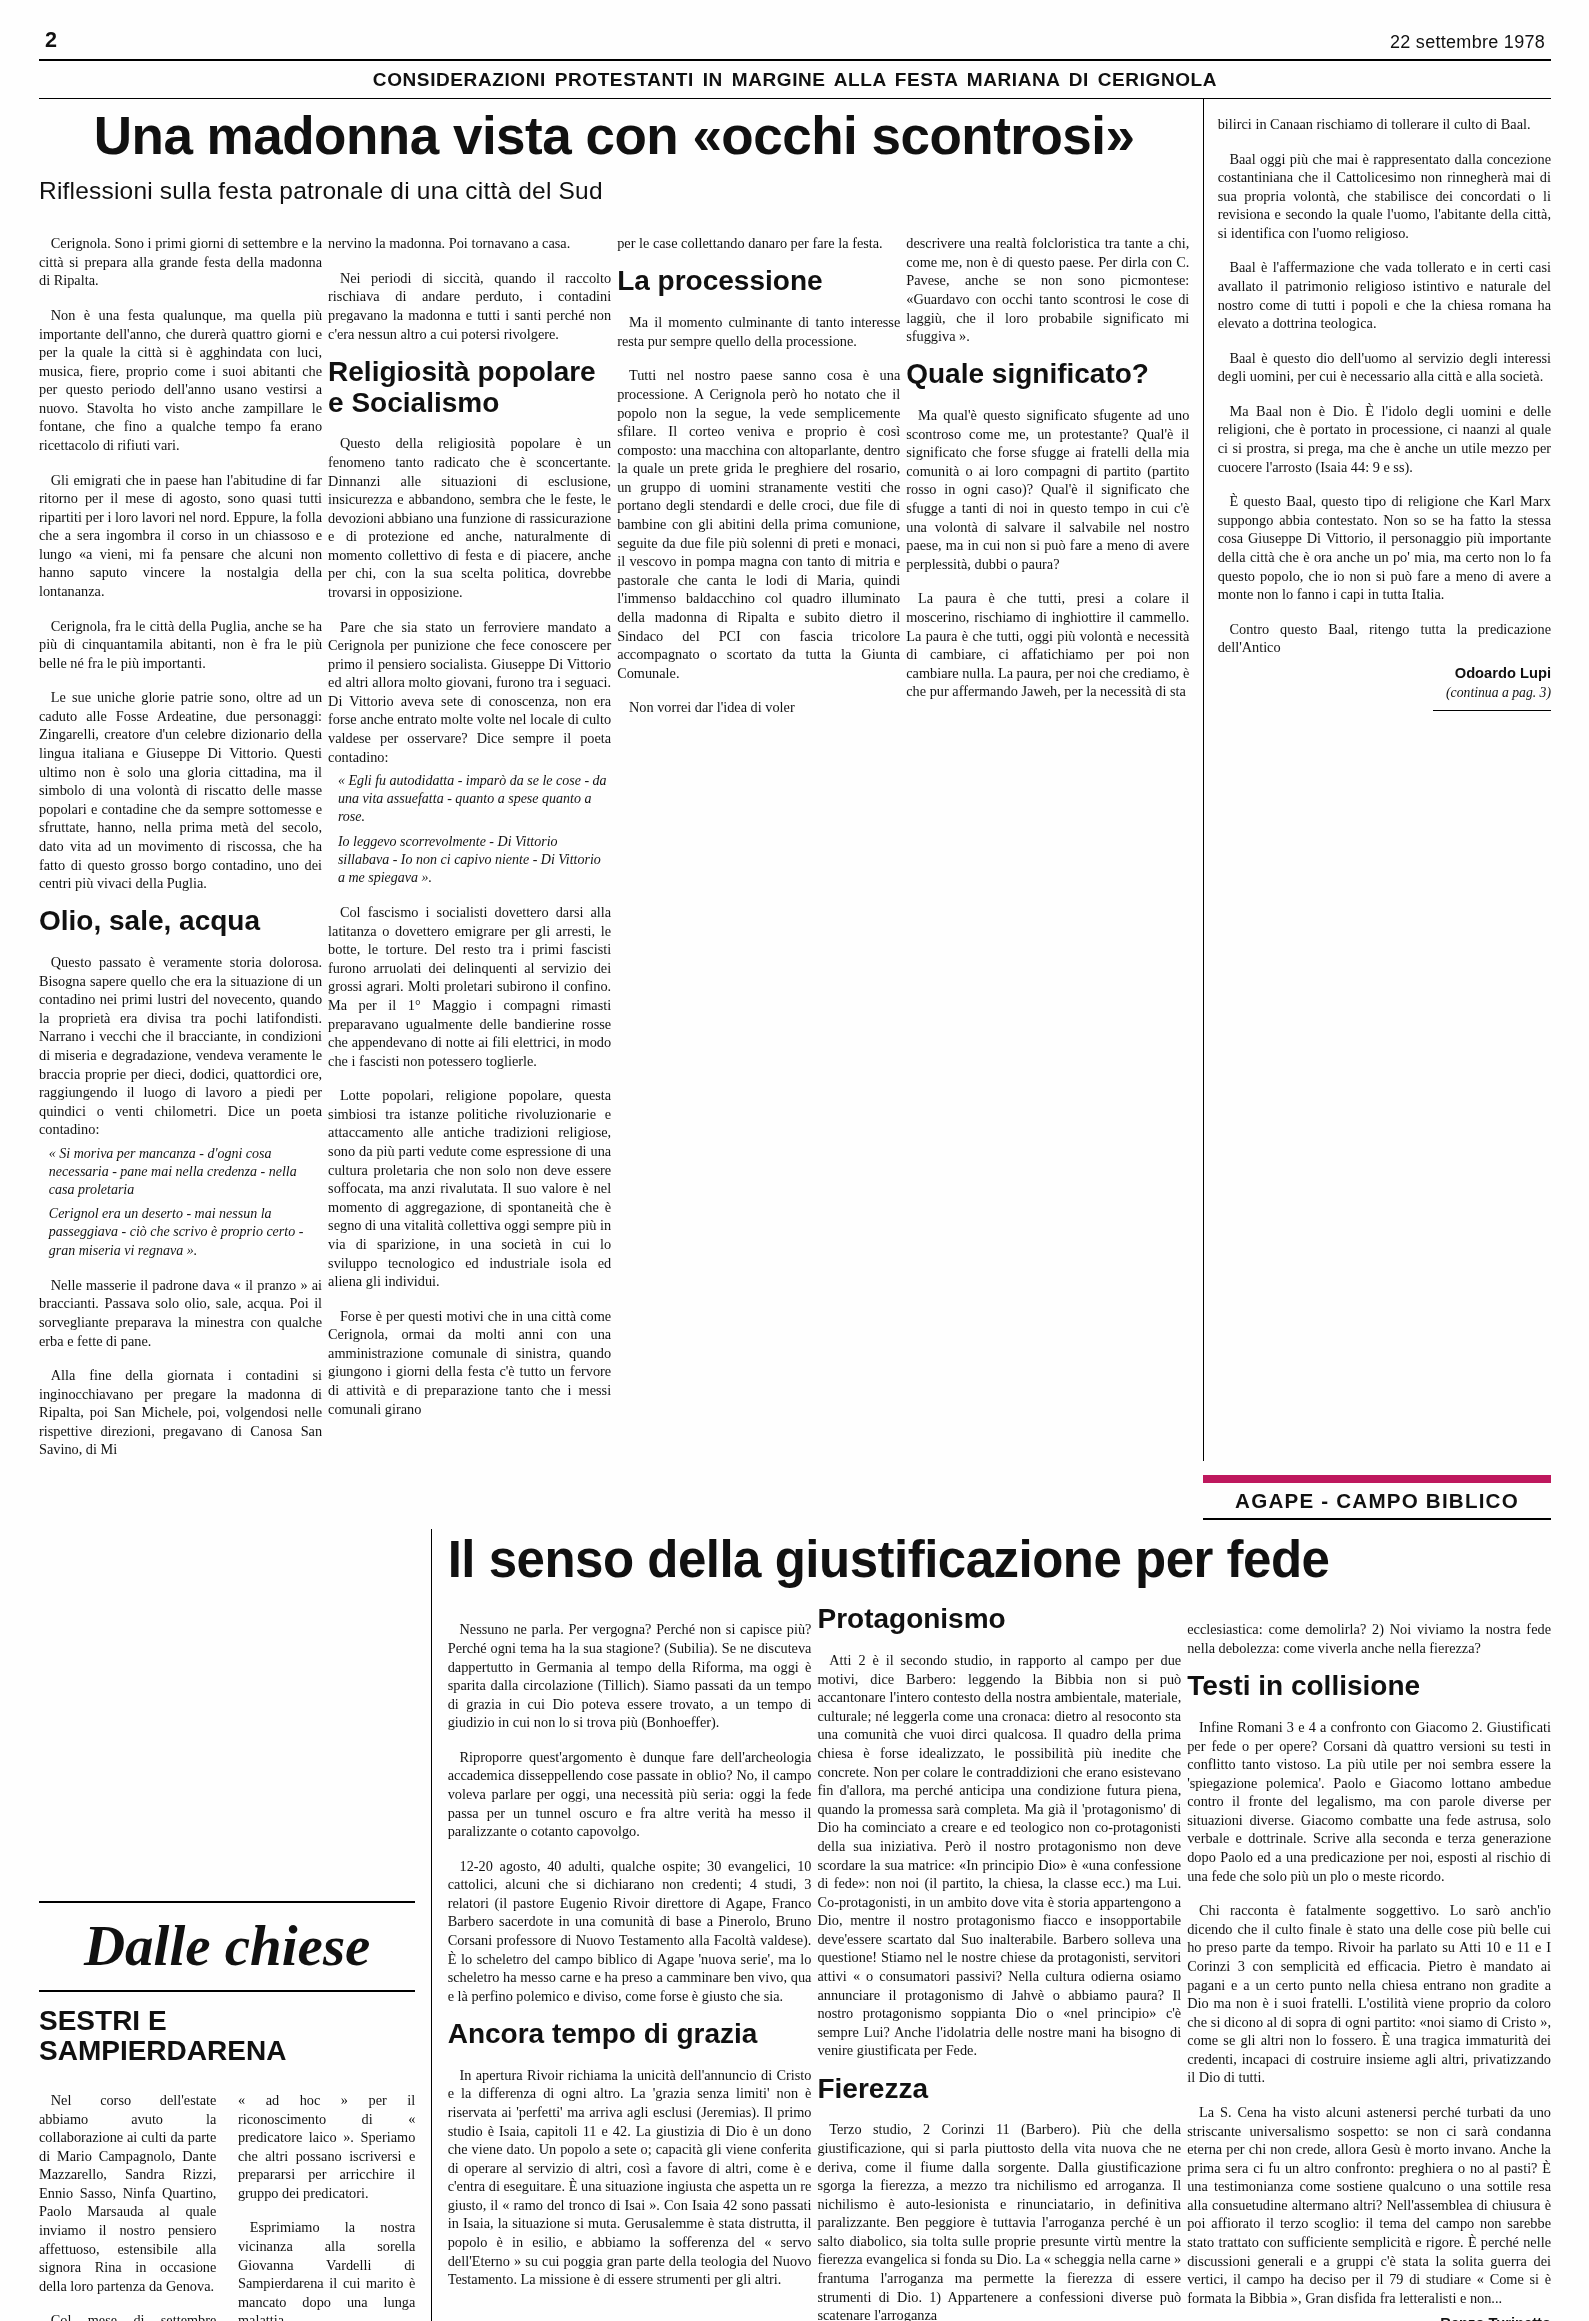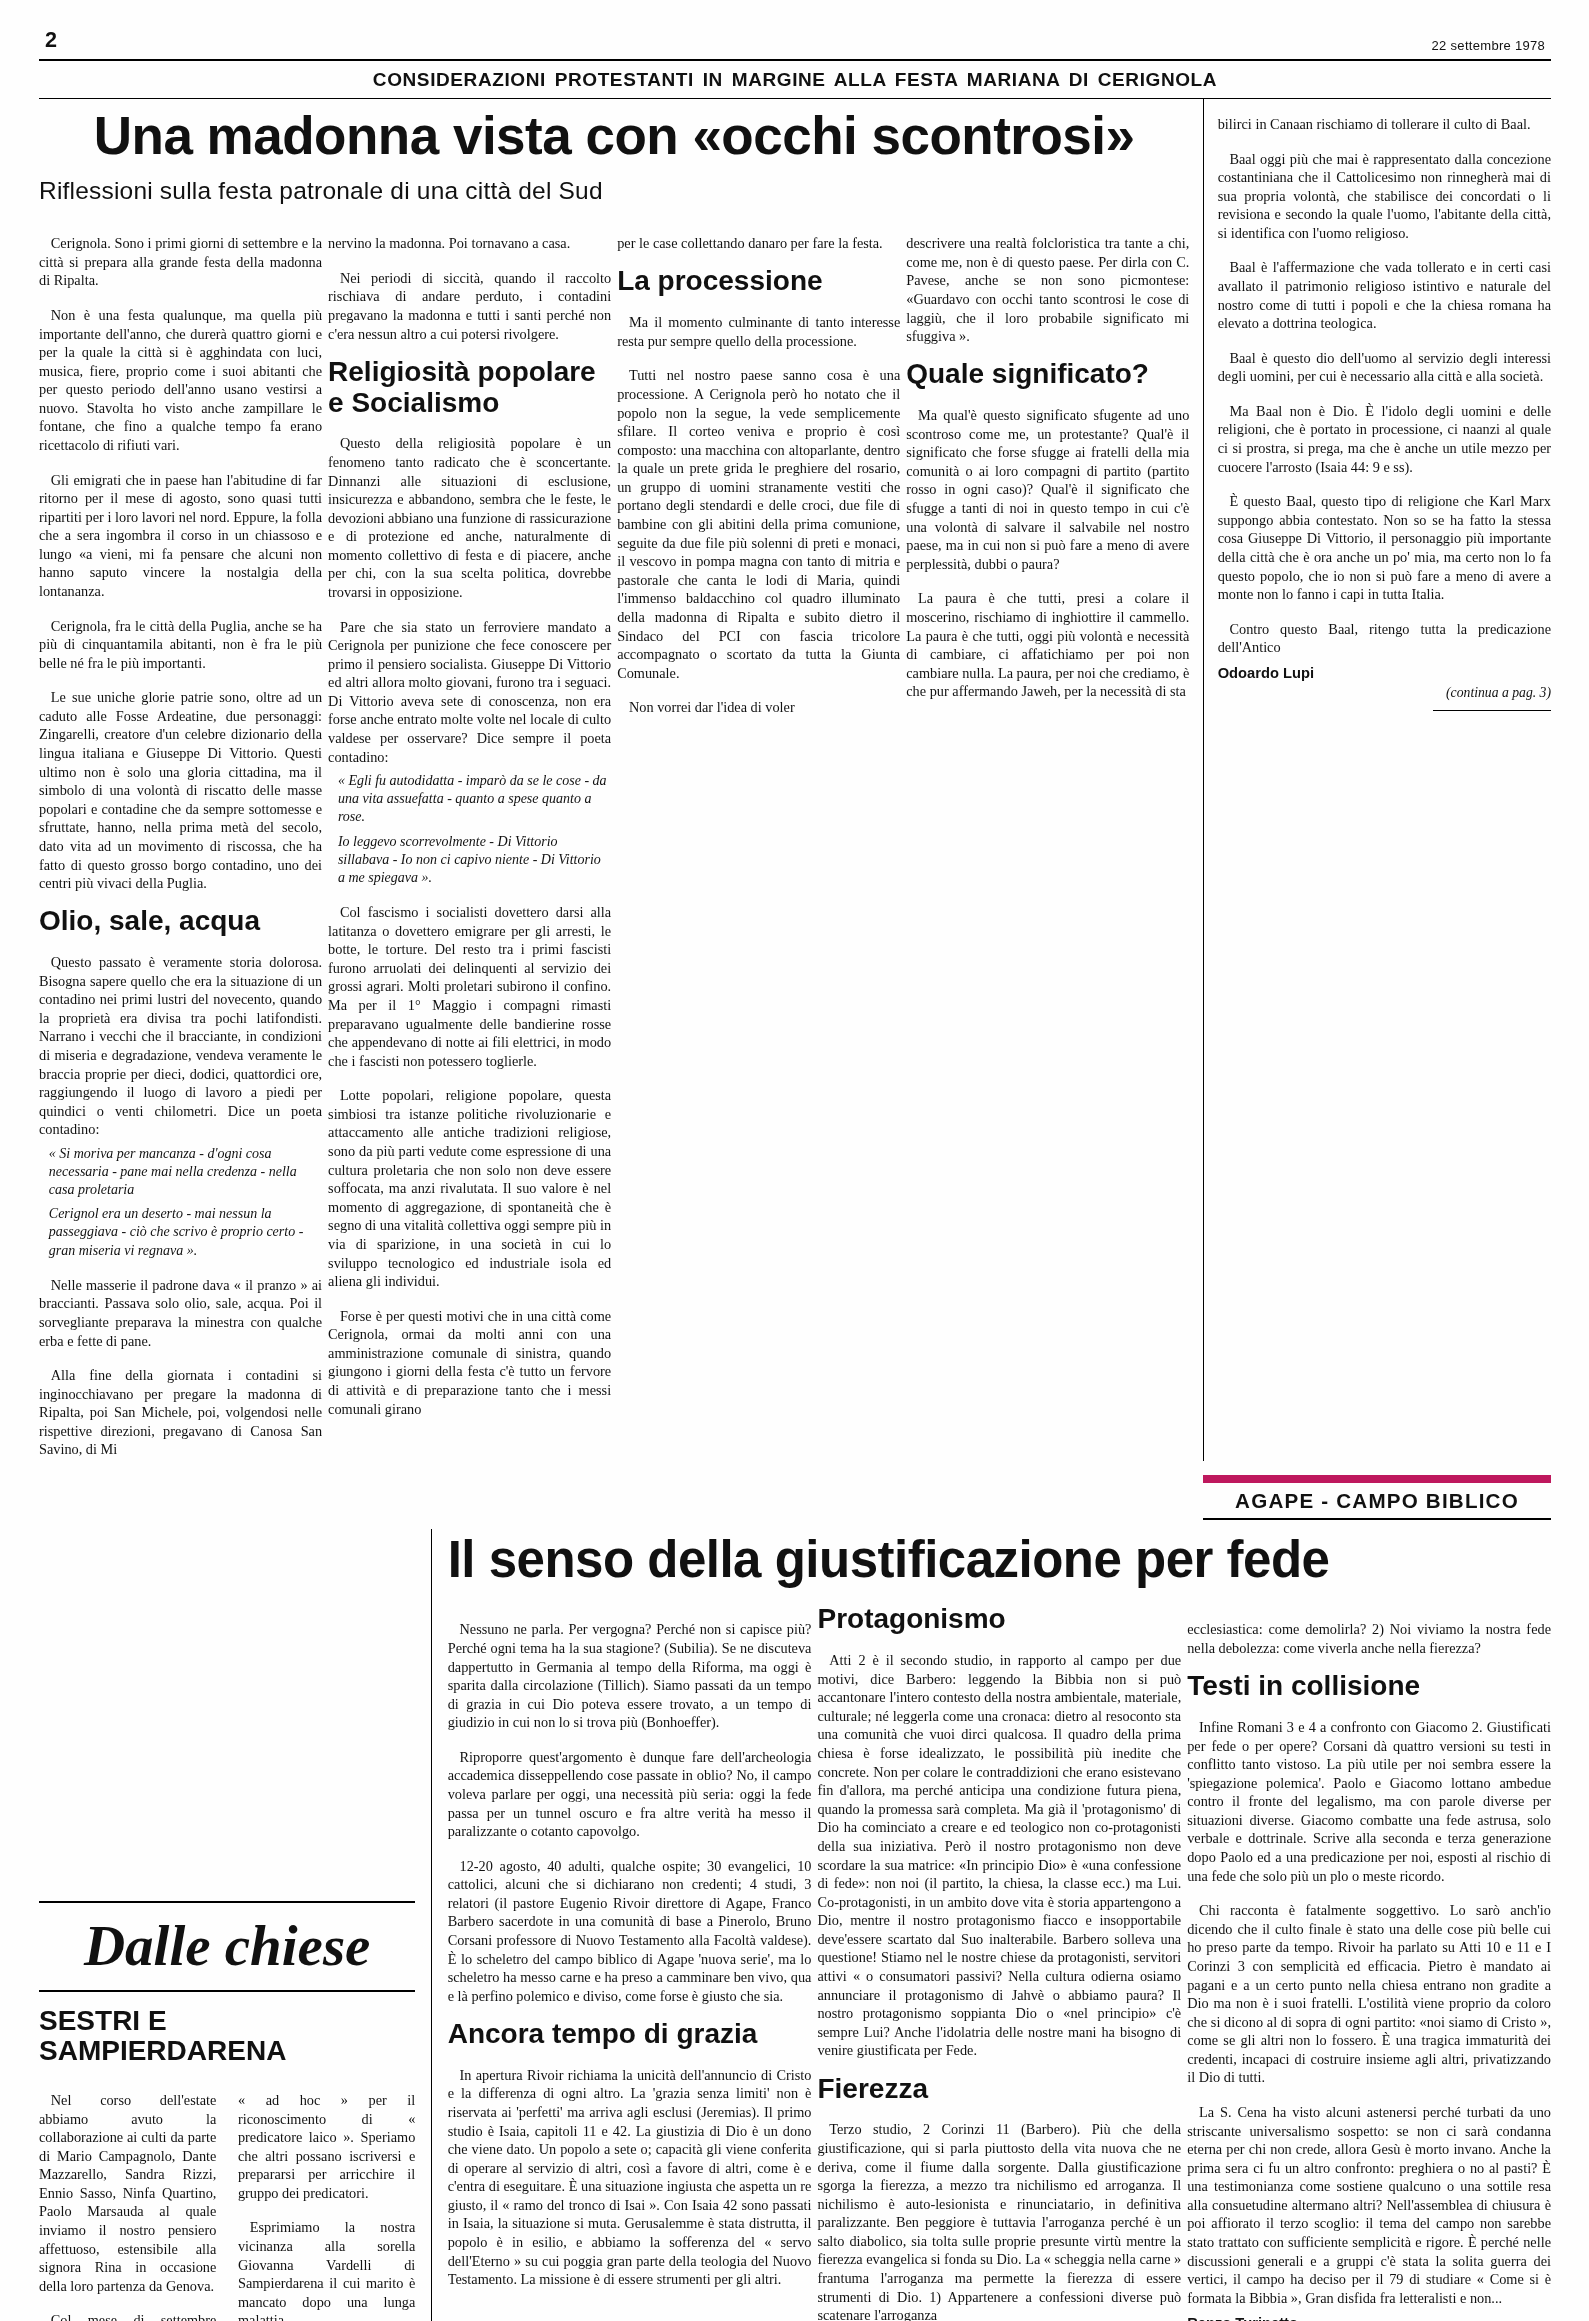--- a/index.html
+++ b/index.html
@@ -24,21 +24,21 @@
     justify-content:space-between;
     padding:0 5.9px 3.9px 5.9px;
   }
   .folio{
     font-family:"Liberation Sans", sans-serif;
     font-size:21.6px;
     font-weight:700;
   }
   .masthead-date{
     font-family:"Liberation Sans", sans-serif;
-    font-size:13px;
+    font-size:18px;
     letter-spacing:0.3px;
   }
   .rule-thick{border-top:2px solid #000;margin:2px 0 0 0;}
   .rule-thin{border-top:1px solid #000;margin:1px 0 0 0;}
   
   .kicker{
     font-family:"Liberation Sans", sans-serif;
     font-weight:700;
     font-size:19px;
     letter-spacing:0.6px;
@@ -87,21 +87,21 @@
     margin:13.7px 0 7.8px 0;
   }
   blockquote.verse{
     font-style:italic;
     font-size:14px;
     line-height:1.3;
     margin:5.9px 0 5.9px 9.8px;
     text-align:left;
   }
   .sign{
-    text-align:left;
+    text-align:right;
     font-family:"Liberation Sans", sans-serif;
     font-weight:700;
     font-size:14.7px;
     margin-top:7.8px;
   }
   .cont{
     text-align:right;
     font-style:italic;
     font-size:13.7px;
     margin-top:3.9px;

